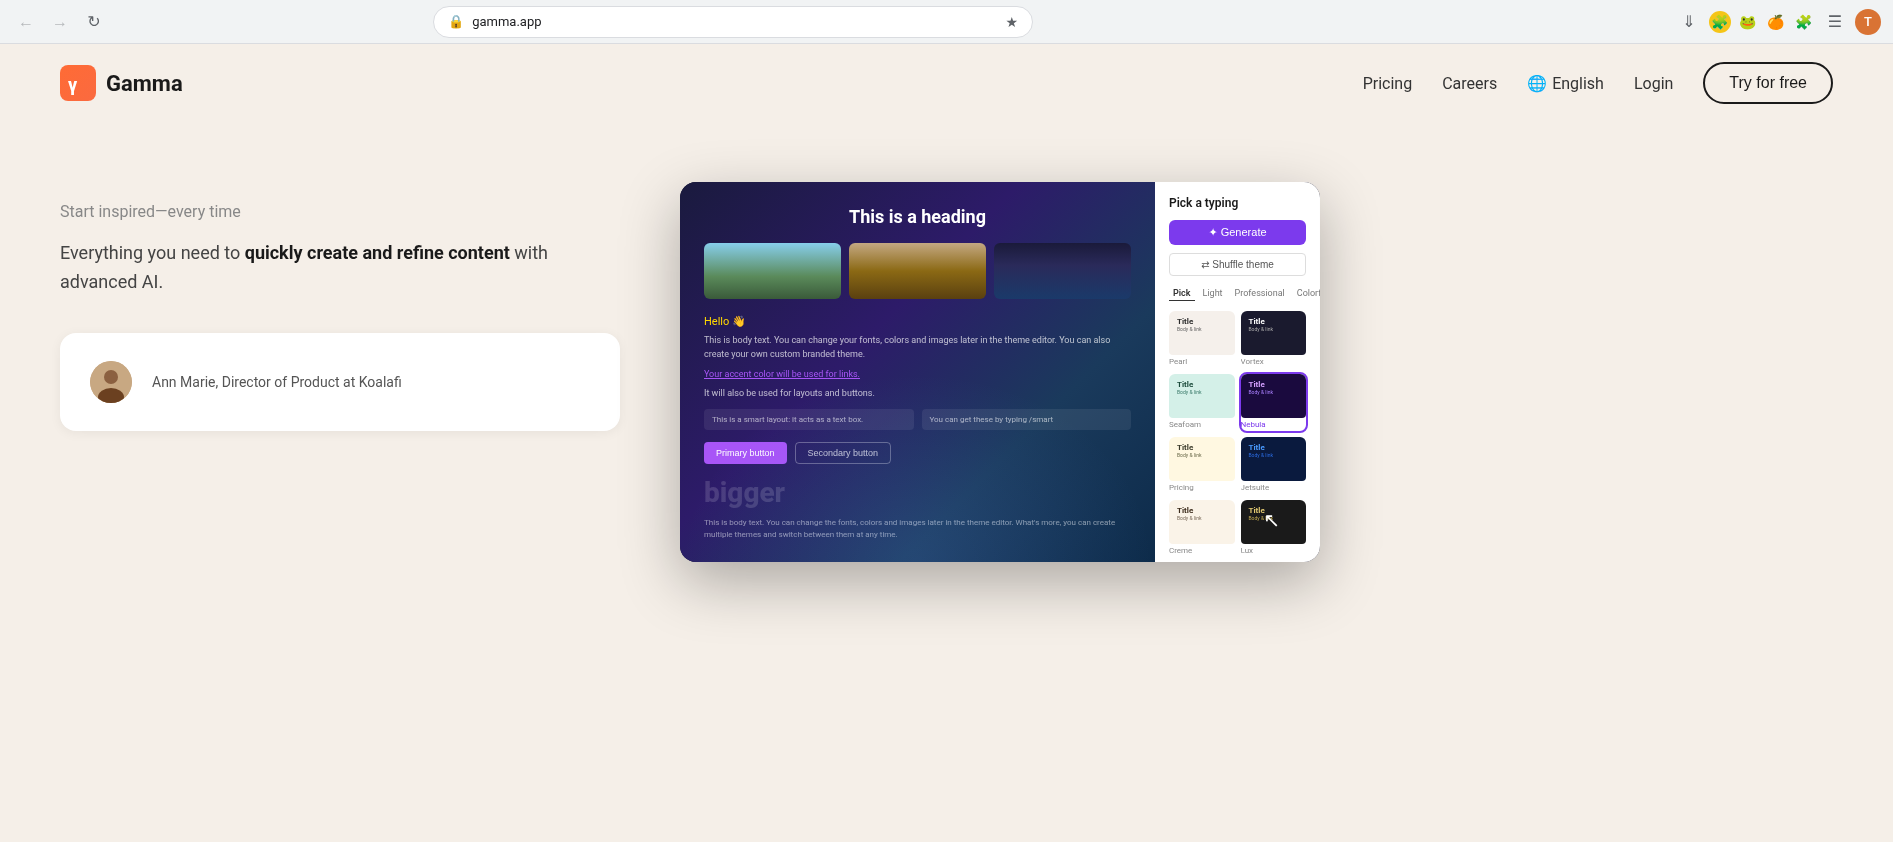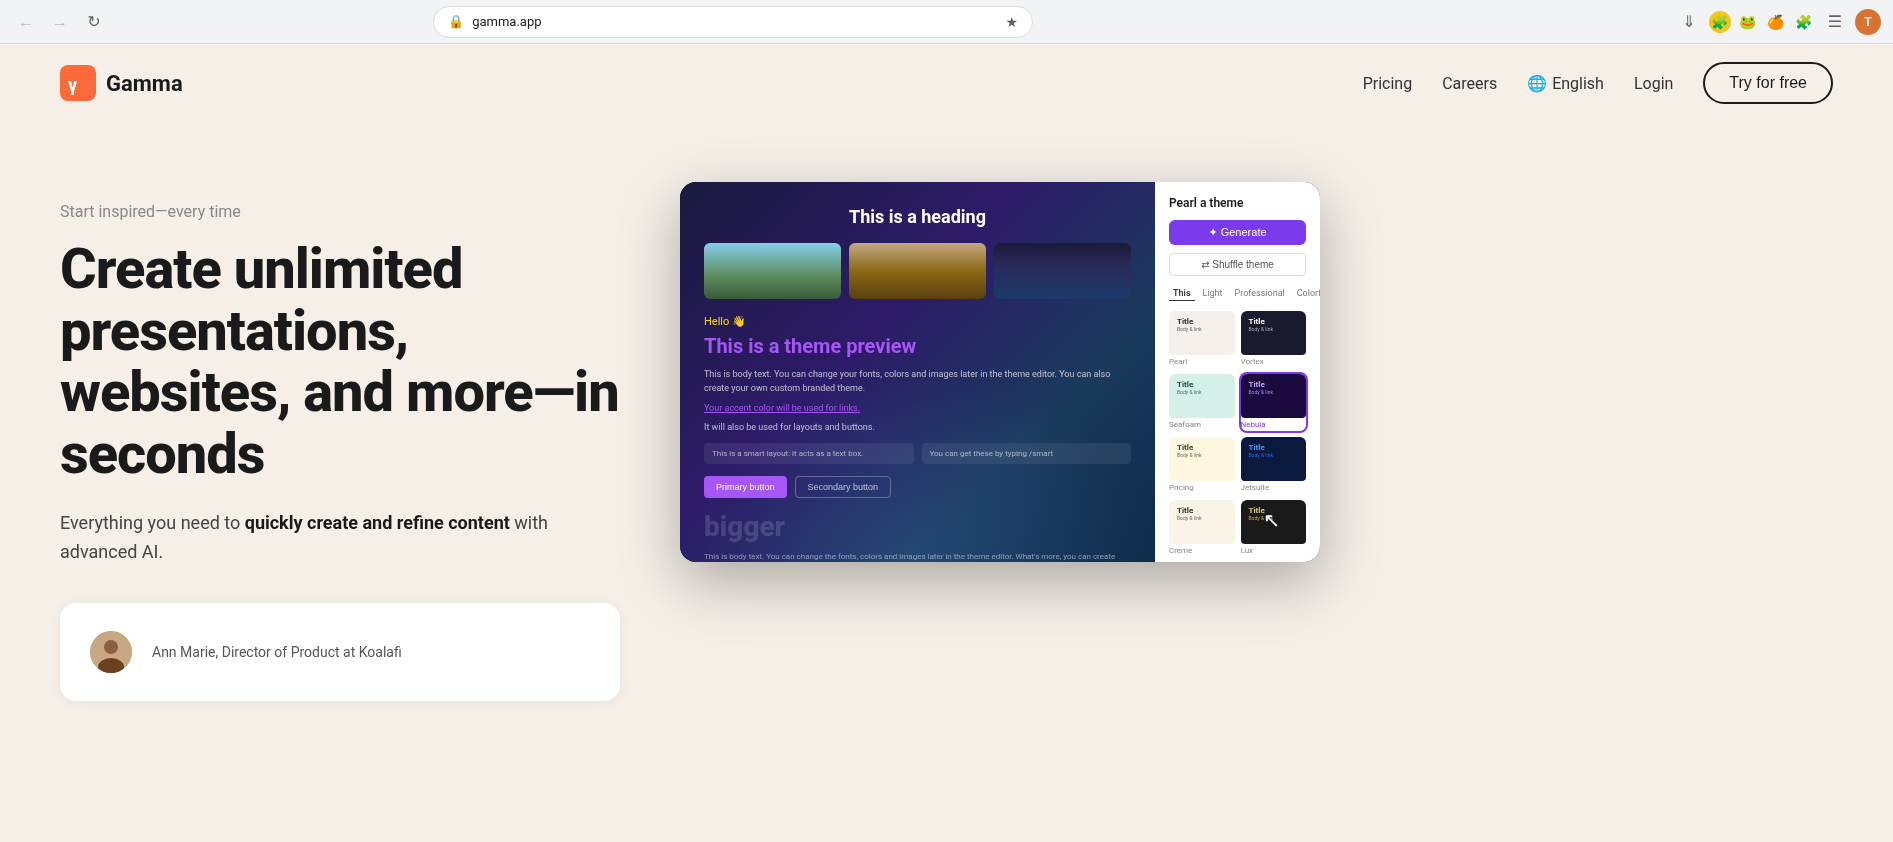--- a/index.html
+++ b/index.html
@@ -529,21 +529,20 @@
       </div>
       <a class="nav-login">Login</a>
       <button class="try-free-btn">Try for free</button>
     </div>
   </nav>
 
   <section class="hero">
 
     <div class="hero-left">
       <p class="hero-subtitle">Start inspired—every time</p>
-      <h1 class="hero-title">Create unlimited presentations, websites, and more—in seconds</h1>
       <p class="hero-description">
         <span>Everything you need to </span><strong>quickly create and refine content</strong><span> with advanced AI.</span>
       </p>
 
       <div class="testimonial-card">
         <div class="testimonial-author">
           <div class="author-avatar">
             <svg width="42" height="42" viewBox="0 0 42 42">
               <circle cx="21" cy="21" r="21" fill="#c8a882"></circle>
               <circle cx="21" cy="16" r="7" fill="#8b6040"></circle>
@@ -562,46 +561,45 @@
           <div class="screenshot-main">
             <div class="ss-heading">This is a heading</div>
 
             <div class="ss-images-row">
               <div class="ss-img-thumb ss-img-mountain"></div>
               <div class="ss-img-thumb ss-img-person"></div>
               <div class="ss-img-thumb ss-img-night"></div>
             </div>
 
             <div class="ss-hello">Hello 👋</div>
-            <div class="ss-preview-title">This is a theme preview</div>
             <div class="ss-body-text">This is body text. You can change your fonts, colors and images later in the theme editor. You can also create your own custom branded theme.</div>
             <span class="ss-link-text">Your accent color will be used for links.</span>
             <div class="ss-body-text">It will also be used for layouts and buttons.</div>
 
             <div class="ss-layout-row">
               <div class="ss-layout-box">This is a smart layout: it acts as a text box.</div>
               <div class="ss-layout-box">You can get these by typing /smart</div>
             </div>
 
             <div class="ss-buttons-row">
               <button class="ss-btn-primary">Primary button</button>
               <button class="ss-btn-secondary">Secondary button</button>
             </div>
 
             <div class="ss-bigger-text">bigger</div>
             <div class="ss-footer-text">This is body text. You can change the fonts, colors and images later in the theme editor. What's more, you can create multiple themes and switch between them at any time.</div>
           </div>
 
           <div class="screenshot-panel">
-            <div class="panel-title">Pearl a theme</div>
+            <div class="panel-title">Pick a typing</div>
             <button class="panel-generate-btn">✦ Generate</button>
             <button class="panel-shuffle-btn">⇄ Shuffle theme</button>
 
             <div class="panel-filter-tabs">
-              <span class="panel-filter-tab active">This</span>
+              <span class="panel-filter-tab active">Pick</span>
               <span class="panel-filter-tab">Light</span>
               <span class="panel-filter-tab">Professional</span>
               <span class="panel-filter-tab">Colorful</span>
             </div>
 
             <div class="panel-themes-grid">
 
               <div class="theme-item">
                 <div class="theme-preview" style="background:#f5f0eb;">
                   <div class="theme-inner-text">

